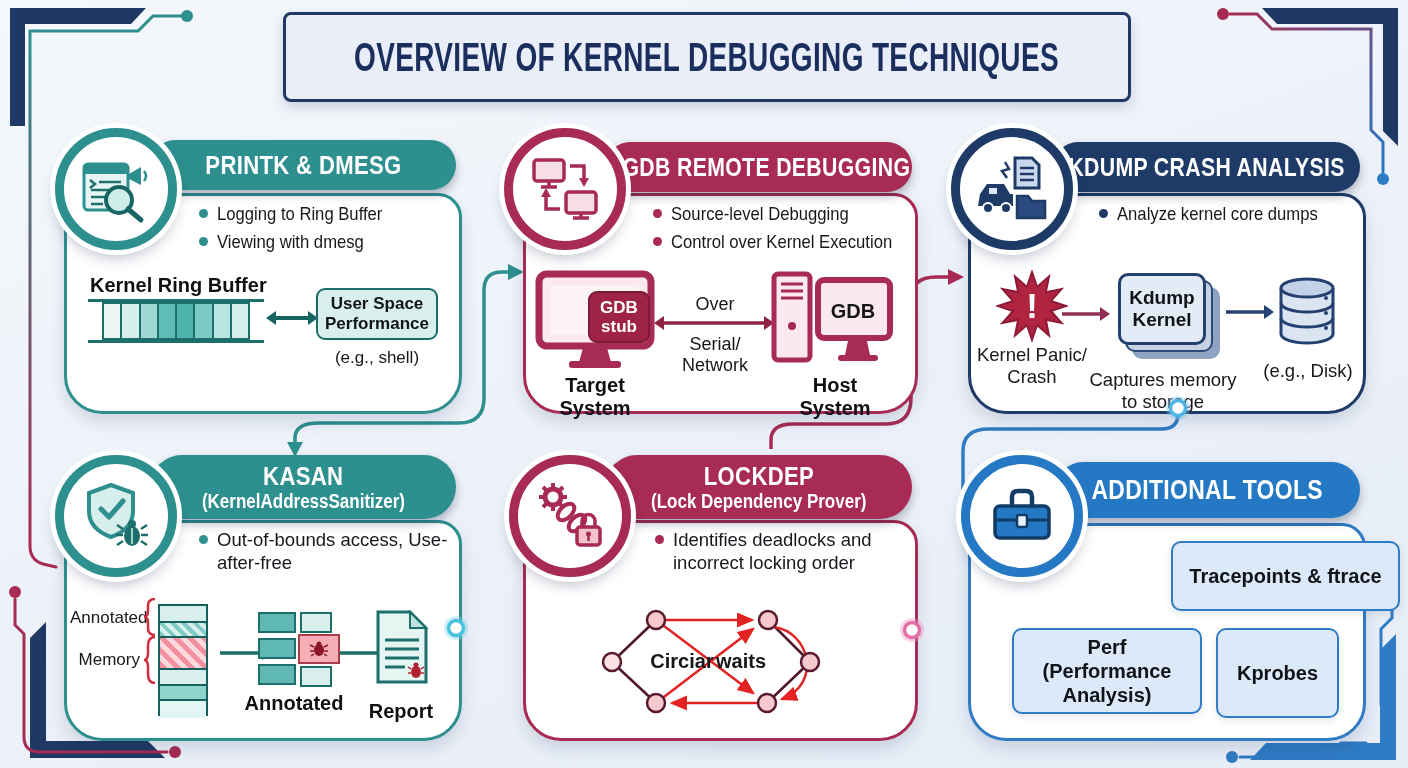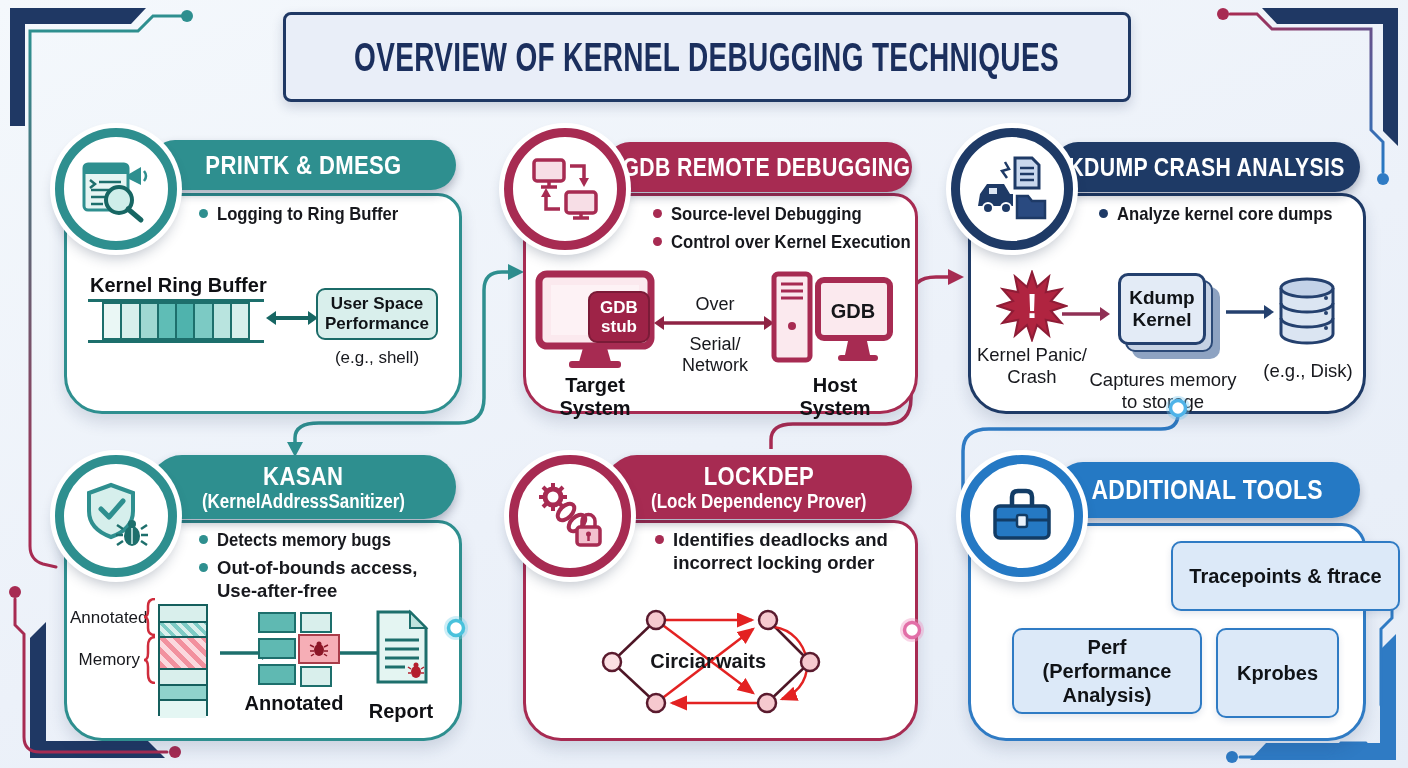--- a/index.html
+++ b/index.html
@@ -20,21 +20,21 @@
     display:flex;flex-direction:column;align-items:center;justify-content:center;
     color:#fff;box-shadow:0 5px 10px rgba(20,30,60,.30);}
   .pill .t{display:inline-block;font-weight:700;white-space:nowrap;transform:scaleX(.85);letter-spacing:.4px;}
   .pill .s{display:inline-block;font-weight:700;white-space:nowrap;transform:scaleX(.85);margin-top:-2px;}
   .card{position:absolute;z-index:2;background:#fff;border:3px solid var(--c);
     border-radius:24px 24px 38px 38px;box-shadow:0 8px 16px rgba(25,45,85,.15);}
   .badge{position:absolute;z-index:4;width:104px;height:104px;border-radius:50%;
     background:#fff;border:9px solid var(--c);
     box-shadow:0 0 0 5px #fff,0 8px 14px rgba(20,40,70,.28);
     display:flex;align-items:center;justify-content:center;}
-  ul.bullets{position:absolute;z-index:3;list-style:none;margin:0;padding:0;font-weight:bold;}
+  ul.bullets{position:absolute;z-index:3;list-style:none;margin:0;padding:0;}
   .bullets li{position:relative;padding-left:21px;margin-bottom:5px;
     font-size:18.5px;line-height:23px;color:#17181d;}
   .bullets li::before{content:"";position:absolute;left:3px;top:7px;width:9px;height:9px;
     border-radius:50%;background:var(--c);}
   .bt{display:inline-block;transform:scaleX(.9);transform-origin:0 50%;white-space:nowrap;}
   .bt.wrap{white-space:normal;transform:none;display:inline;}
   .lbl{position:absolute;z-index:3;font-weight:700;color:#0f1014;}
   .cap{position:absolute;z-index:3;color:#17181d;}
   .cc{text-align:center;}
   .tool{position:absolute;z-index:3;background:#dce9f8;border:2.5px solid #2F7BC4;border-radius:10px;
@@ -138,20 +138,21 @@
             <line x1="12" y1="52" x2="24" y2="52"></line>
         </g>
         <path d="M50 22 L62 15 V33 L50 27 Z" fill="#2E8F8F"></path>
         <path d="M65 19 q4 5 0 10" stroke="#2E8F8F" stroke-width="2.5" fill="none"></path>
         <circle cx="40" cy="48" r="13" fill="#cfeeea" stroke="#176663" stroke-width="4"></circle>
         <line x1="49" y1="57" x2="62" y2="68" stroke="#176663" stroke-width="5" stroke-linecap="round"></line>
       </svg>
     </div>
     <ul class="bullets" style="--c:#2E8F8F;left:196px;top:202px;width:250px">
       <li><span class="bt">Logging to Ring Buffer</span></li>
+      <li><span class="bt">Viewing with dmesg</span></li>
     </ul>
     <div class="lbl" style="left:90px;top:274px;font-size:20px">Kernel Ring Buffer</div>
     <div class="a" style="left:88px;top:299px;width:176px;height:44px;border-top:3px solid #1d6f6c;border-bottom:3px solid #1d6f6c;box-sizing:border-box">
       <div class="cells">
         <div style="background:#eaf7f5"></div>
           <div style="background:#d6efec"></div>
         <div style="background:#9fd8d2"></div>
           <div style="background:#5fbdb6"></div>
         <div style="background:#4fb3ad"></div>
           <div style="background:#7ccac4"></div>
@@ -298,21 +299,20 @@
           <line x1="62" y1="50" x2="68" y2="46"></line>
             <line x1="62" y1="56" x2="69" y2="56"></line>
             <line x1="62" y1="62" x2="68" y2="66"></line>
         </g>
         <circle cx="53" cy="45" r="4" fill="#1d6f6c"></circle>
         <ellipse cx="53" cy="57" rx="8" ry="10" fill="#1d6f6c"></ellipse>
         <line x1="53" y1="49" x2="53" y2="65" stroke="#d6efec" stroke-width="1.5"></line>
       </svg>
     </div>
     <ul class="bullets" style="--c:#2E8F8F;left:196px;top:528px;width:252px">
-      <li><span class="bt">Detects memory bugs</span></li>
       <li><span class="bt wrap">Out-of-bounds access, Use-after-free</span></li>
     </ul>
     <div class="cap" style="left:70px;top:608px;width:70px;font-size:17px;text-align:right">Annotated</div>
     <svg class="a" style="left:143px;top:598px" width="14" height="38" viewBox="0 0 14 38">
       <path d="M12 1 Q5 1 5 8 V13 Q5 19 1 19 Q5 19 5 25 V30 Q5 37 12 37" fill="none" stroke="#cf2c3c" stroke-width="2.5"></path>
     </svg>
     <div class="cap" style="left:70px;top:650px;width:70px;font-size:17px;text-align:right">Memory</div>
     <svg class="a" style="left:143px;top:636px" width="14" height="48" viewBox="0 0 14 48">
       <path d="M12 1 Q5 1 5 10 V17 Q5 24 1 24 Q5 24 5 31 V38 Q5 47 12 47" fill="none" stroke="#cf2c3c" stroke-width="2.5"></path>
     </svg>

